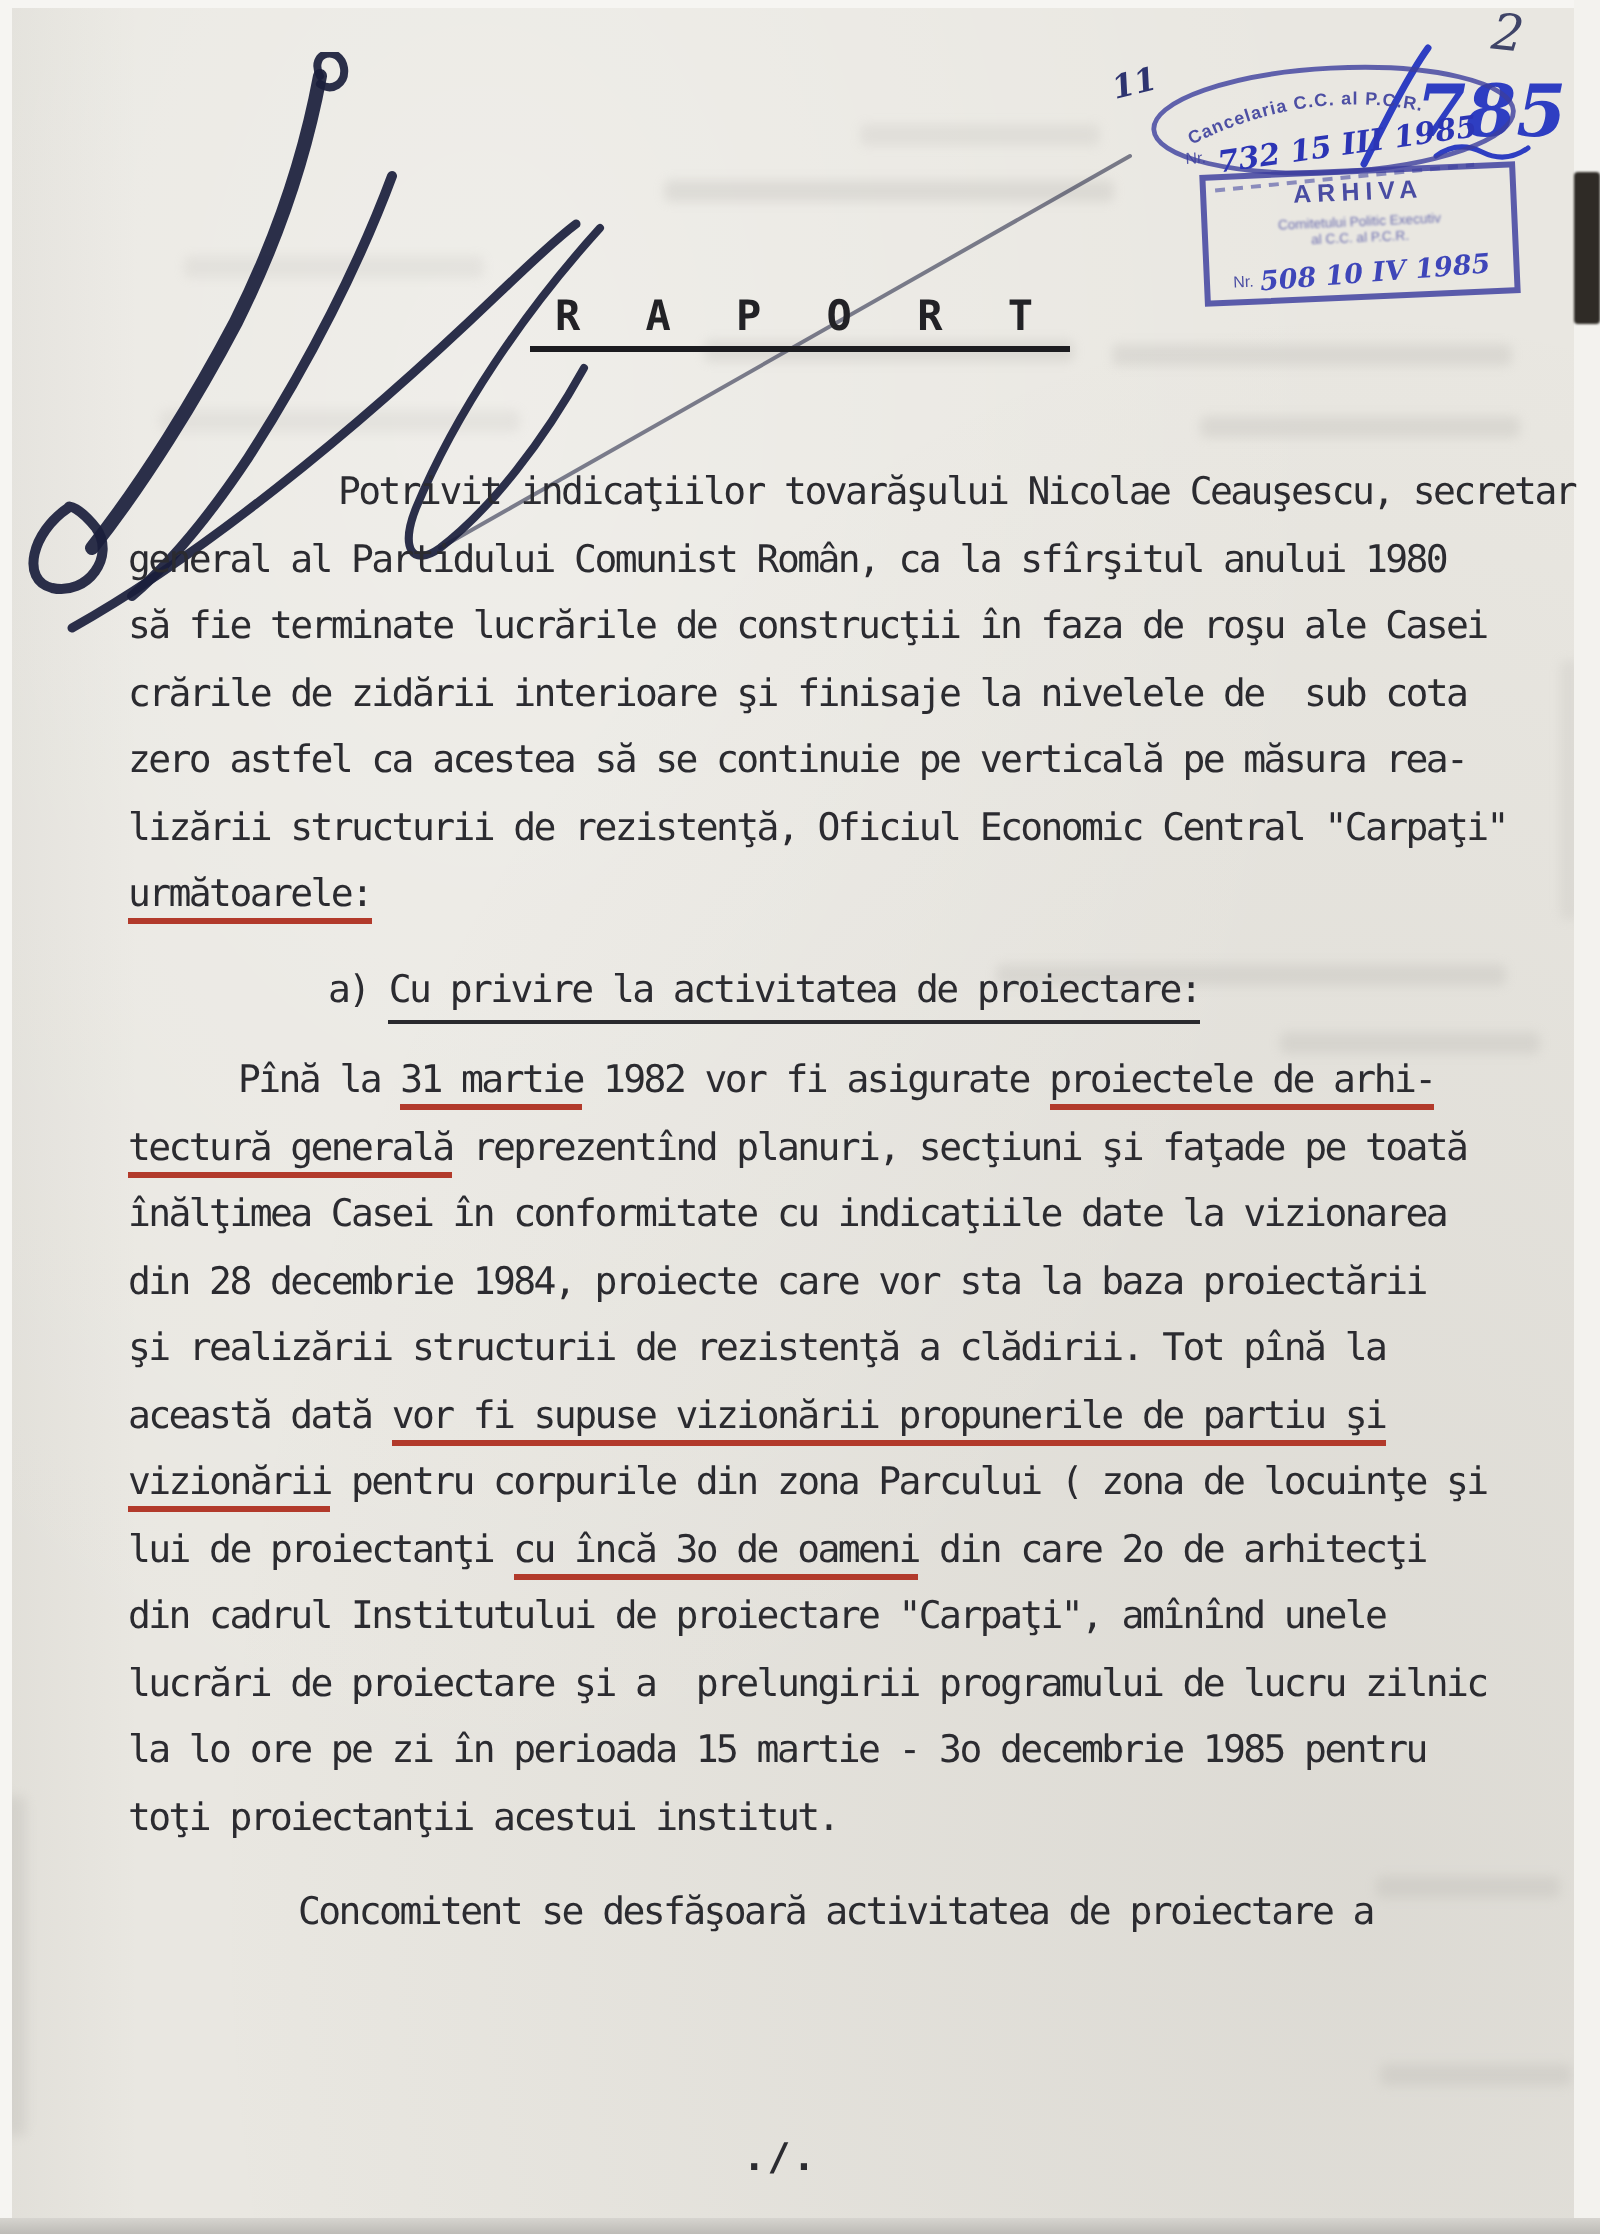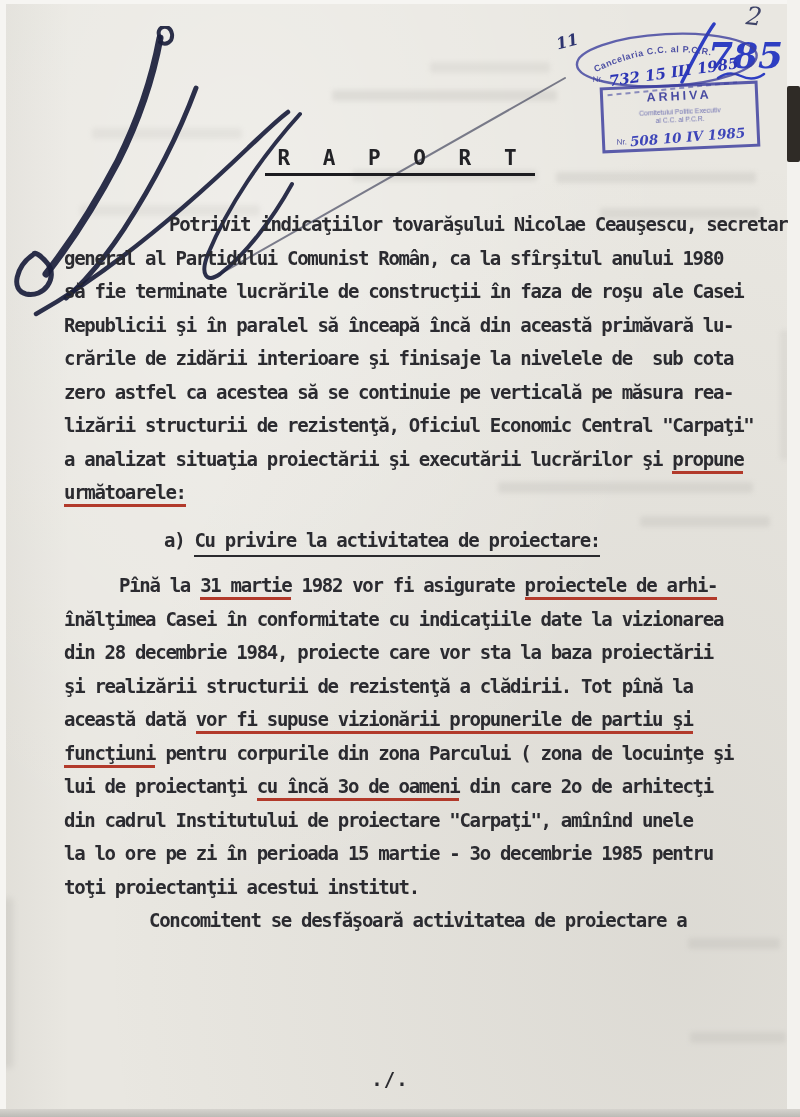--- a/index.html
+++ b/index.html
@@ -51,21 +51,21 @@
   .arh-title{font-weight:bold;font-size:12.5px;letter-spacing:3px;opacity:.92;}
   .arh-sub{font-size:6.8px;line-height:8px;opacity:.72;filter:blur(.4px);text-align:center;}
   .arh-nr{font-size:8px;opacity:.9;display:flex;align-items:baseline;gap:3px;}
   .arh-num{font-family:"DejaVu Serif",serif;font-style:italic;font-weight:bold;font-size:13.5px;color:#2c35b5;
     transform:rotate(-2deg);}
 
   
   .title-wrap{position:absolute;left:0;top:146px;width:100%;text-align:center;}
   .doc-title{display:inline-block;font-weight:bold;font-size:21px;letter-spacing:10px;
     border-bottom:3.5px solid #1c1c20;padding:0 8px 3px 12px;color:#222226;}
-  .body-text{position:absolute;left:64px;top:208px;width:724px;font-size:19px;font-weight:bold;
+  .body-text{position:absolute;left:64px;top:230px;width:724px;font-size:19px;font-weight:normal;
     letter-spacing:-1.3px;color:var(--ink);}
   .line{white-space:pre;line-height:33.5px;height:33.5px;}
   .u-red{border-bottom:3px solid var(--red);padding-bottom:1px;}
   .u-black{border-bottom:2.5px solid #2a2a2e;padding-bottom:4px;}
   .end-mark{position:absolute;left:0;top:1068px;width:780px;text-align:center;font-size:19px;
     font-weight:bold;letter-spacing:1px;color:var(--ink);}
 </style>
 </head>
 <body>
 
@@ -134,35 +134,35 @@
   </div>
 
   <div class="title-wrap">
     <span class="doc-title">R A P O R T</span>
   </div>
 
   <div class="body-text">
       <div class="line" style="padding-left: 105px;"><span>Potrivit indicaţiilor tovarăşului Nicolae Ceauşescu, secretar</span></div>
       <div class="line"><span>general al Partidului Comunist Român, ca la sfîrşitul anului 1980</span></div>
       <div class="line"><span>să fie terminate lucrările de construcţii în faza de roşu ale Casei</span></div>
-      <div class="line"><span>Republicii şi în paralel să înceapă încă din această primăvară lu-</span></div>
       <div class="line"><span>crările de zidării interioare şi finisaje la nivelele de  sub cota</span></div>
       <div class="line"><span>zero astfel ca acestea să se continuie pe verticală pe măsura rea-</span></div>
       <div class="line"><span>lizării structurii de rezistenţă, Oficiul Economic Central "Carpaţi"</span></div>
-      <div class="line"><span>a analizat situaţia proiectării şi executării lucrărilor şi </span><span class="u-red">propune</span></div>
       <div class="line"><span class="u-red">următoarele:</span></div>
       <div class="line" style="padding-left: 100px; margin-top: 14px;"><span>a) </span><span class="u-black">Cu privire la activitatea de proiectare:</span></div>
       <div class="line" style="padding-left: 55px; margin-top: 12px;"><span>Pînă la </span><span class="u-red">31 martie</span><span> 1982 vor fi asigurate </span><span class="u-red">proiectele de arhi-</span></div>
+      <div class="line"><span class="u-red">tectură generală</span><span> reprezentînd planuri, secţiuni şi faţade pe toată</span></div>
       <div class="line"><span>înălţimea Casei în conformitate cu indicaţiile date la vizionarea</span></div>
       <div class="line"><span>din 28 decembrie 1984, proiecte care vor sta la baza proiectării</span></div>
       <div class="line"><span>şi realizării structurii de rezistenţă a clădirii. Tot pînă la</span></div>
       <div class="line"><span>această dată </span><span class="u-red">vor fi supuse vizionării propunerile de partiu şi</span></div>
-      <div class="line"><span class="u-red">funcţiuni</span><span> pentru corpurile din zona Parcului ( zona de locuinţe şi</span></div>
+      <div class="line"><span class="u-red">vizionării</span><span> pentru corpurile din zona Parcului ( zona de locuinţe şi</span></div>
       <div class="line"><span>lui de proiectanţi </span><span class="u-red">cu încă 3o de oameni</span><span> din care 2o de arhitecţi</span></div>
       <div class="line"><span>din cadrul Institutului de proiectare "Carpaţi", amînînd unele</span></div>
+      <div class="line"><span>lucrări de proiectare şi a  prelungirii programului de lucru zilnic</span></div>
       <div class="line"><span>la lo ore pe zi în perioada 15 martie - 3o decembrie 1985 pentru</span></div>
       <div class="line"><span>toţi proiectanţii acestui institut.</span></div>
-      <div class="line" style="padding-left: 85px; "><span>Concomitent se desfăşoară activitatea de proiectare a</span></div>
+      <div class="line" style="padding-left: 85px; margin-top: 14px;"><span>Concomitent se desfăşoară activitatea de proiectare a</span></div>
     </div>
 
   <div class="end-mark">./.</div>
 
 </div>
 
 </body></html>

